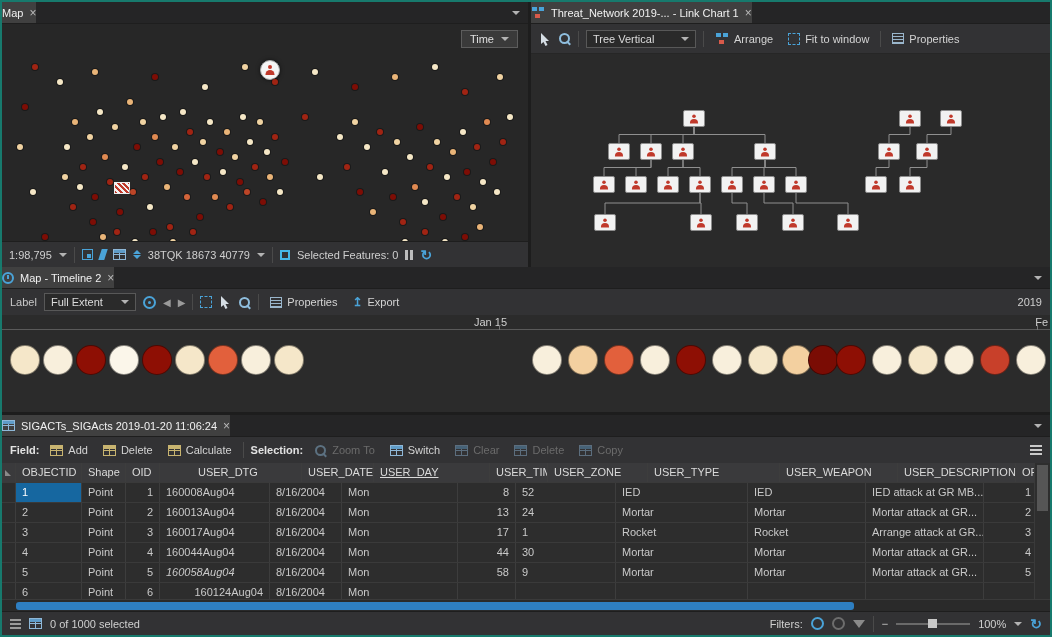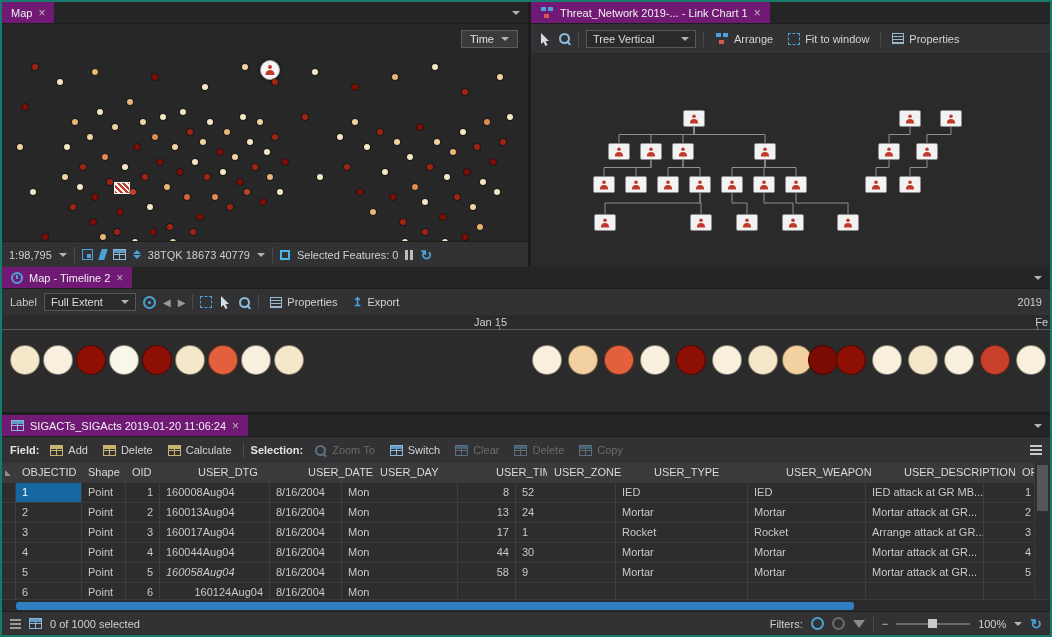--- a/index.html
+++ b/index.html
@@ -1,21 +1,21 @@
 <!DOCTYPE html>
 <html><head>
 <meta charset="utf-8">
 <style>
   * { box-sizing: border-box; }
   body { margin:0; background:#111; font-family:"Liberation Sans", sans-serif; font-size:11px; color:#c9c9c9; }
   .app { position:relative; width:1052px; height:637px; background:#2a2a2a; border:2px solid #177a6d; overflow:hidden; display:flex; flex-direction:column; }
 
   
   .tabbar { height:22px; background:#252526; display:flex; align-items:stretch; flex:none; border-bottom:1px solid #1e1e1e; }
-  .tab { display:flex; align-items:center; gap:6px; padding:0 9px; background:#701a75; color:#f0f0f0; cursor:default; }
+  .tab { display:flex; align-items:center; gap:6px; padding:0 0; background:#404040; color:#f0f0f0; cursor:default; }
   .tab .x { color:#b9b9b9; font-size:12px; line-height:1; }
   .caret { width:0; height:0; border-left:4px solid transparent; border-right:4px solid transparent; border-top:4px solid #b3b3b3; display:inline-block; }
   .bar-caret { margin:auto 8px auto auto; }
   .toolbar { background:#323234; display:flex; align-items:center; gap:7px; padding:0 8px; flex:none; }
   .sep { width:1px; height:16px; background:#4a4a4a; flex:none; }
   .btn { display:flex; align-items:center; gap:5px; color:#d4d4d4; padding:2px 4px; white-space:nowrap; }
   .btn.disabled { color:#6b6b6b; }
   .combo { display:flex; align-items:center; justify-content:space-between; gap:8px; background:#2a2a2a; border:1px solid #585858; padding:2px 6px; color:#dcdcdc; white-space:nowrap; }
   .label-b { font-weight:bold; color:#e2e2e2; white-space:nowrap; }
 
@@ -531,21 +531,21 @@
     </div>
     <div class="grid-area">
       <div class="grid">
         <div class="g-row g-head" id="gridHead">
             <div class="g-cell g-mark" style="width: 14px;"></div>
             <div class="g-cell" style="width: 66px;">OBJECTID</div>
             <div class="g-cell" style="width: 44px;">Shape</div>
             <div class="g-cell" style="width: 34px;">OID</div>
             <div class="g-cell" style="width: 110px; margin-left: 32px;">USER_DTG</div>
             <div class="g-cell" style="width: 72px;">USER_DATE_</div>
-            <div class="g-cell" style="width: 116px;">USER_DAY</div>
+            <div class="g-cell" style="width: 116px; text-decoration: underline;">USER_DAY</div>
             <div class="g-cell" style="width: 58px;">USER_TIME</div>
             <div class="g-cell" style="width: 100px;">USER_ZONE</div>
             <div class="g-cell" style="width: 132px;">USER_TYPE</div>
             <div class="g-cell" style="width: 118px;">USER_WEAPON</div>
             <div class="g-cell" style="width: 118px;">USER_DESCRIPTION</div>
             <div class="g-cell" style="width: 54px;">ORIG_OID</div>
           </div>
         <div id="gridBody">
             <div class="g-row">
               <div class="g-cell g-mark" style="width: 14px;"></div>

